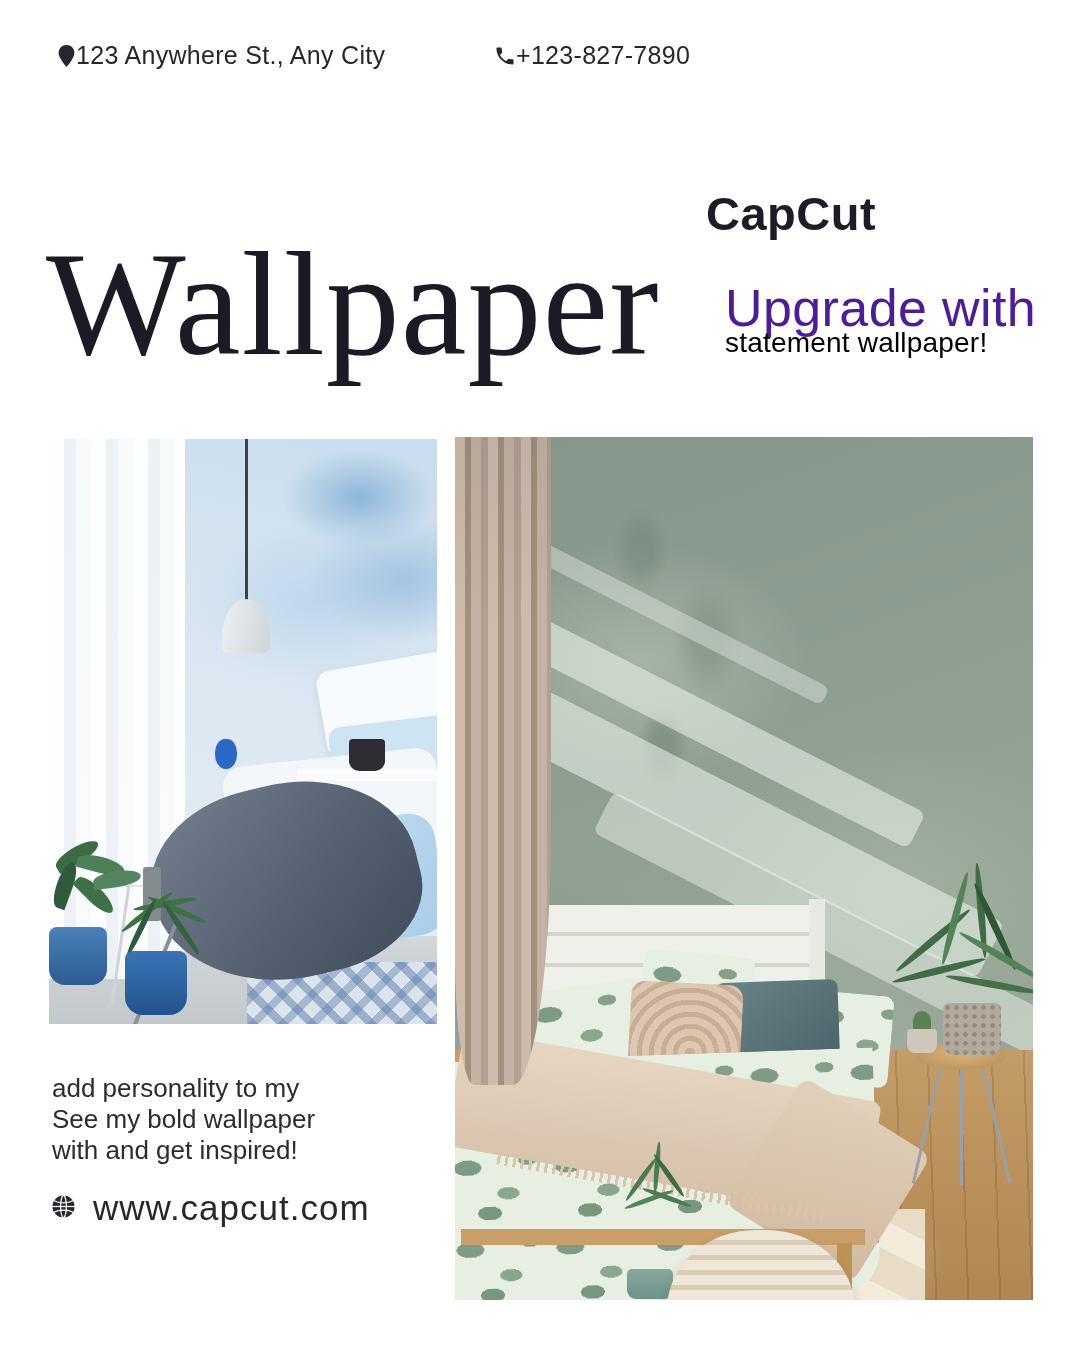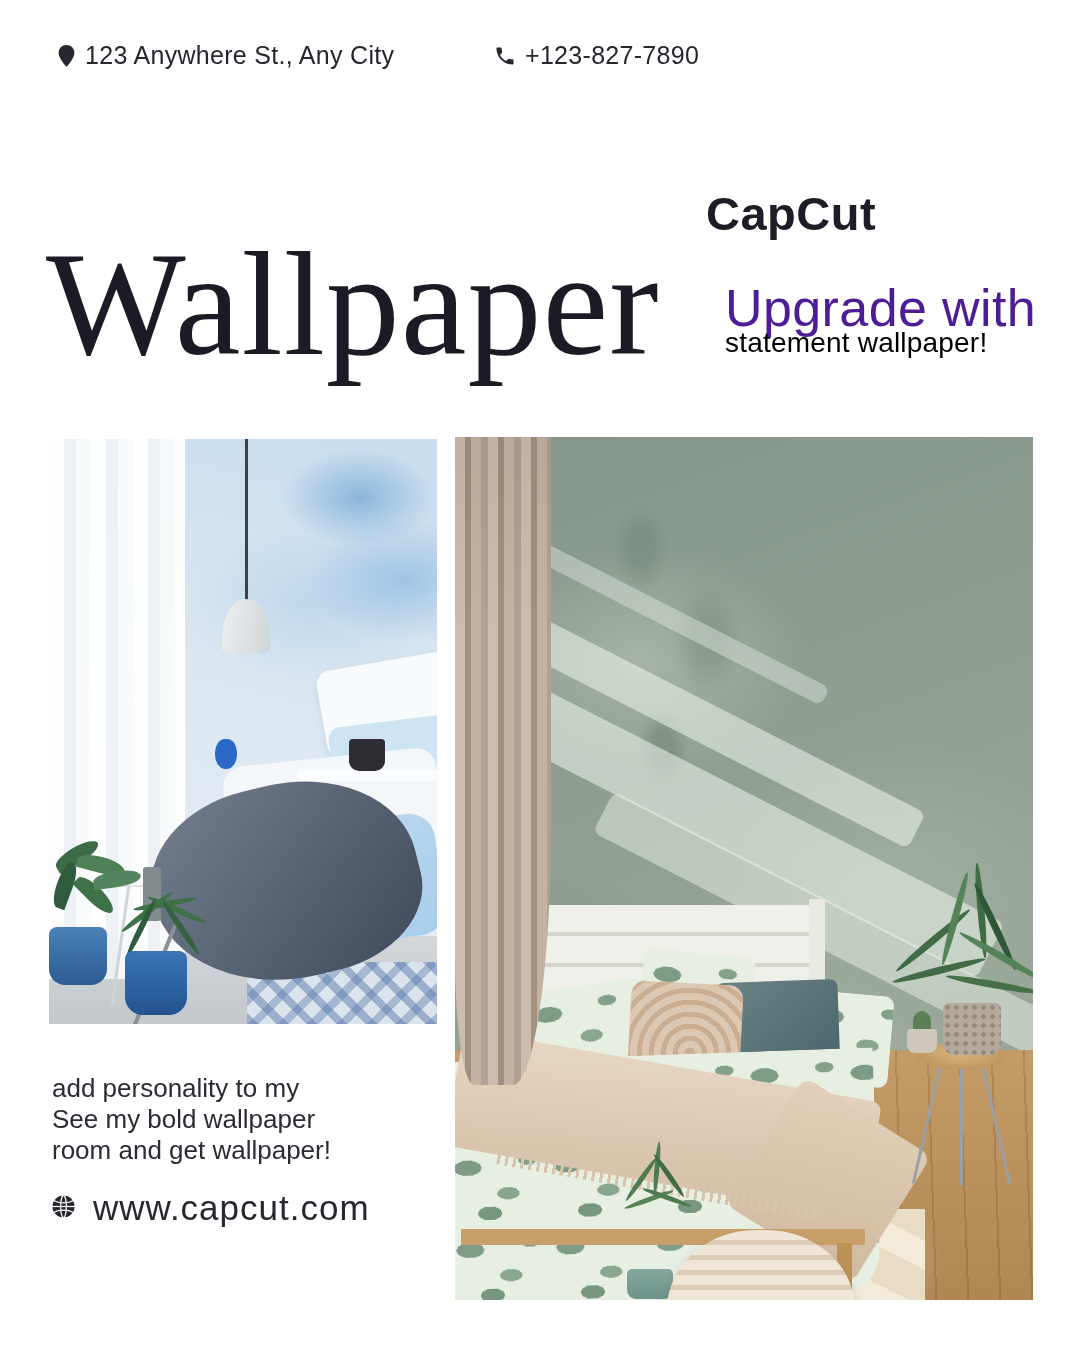--- a/index.html
+++ b/index.html
@@ -2,21 +2,21 @@
 <html><head>
 <meta charset="utf-8">
 <style>
   html,body{margin:0;padding:0;background:#e9e9e9;}
   .poster{
     position:relative;width:1080px;height:1350px;margin:0 auto;
     background:#ffffff;overflow:hidden;
     font-family:"Liberation Sans",sans-serif;color:#25252e;
   }
   
-  .contact-item{position:absolute;top:41px;display:flex;align-items:center;gap:9px;
+  .contact-item{position:absolute;top:41px;display:flex;align-items:center;gap:0;
     font-size:25px;letter-spacing:.3px;color:#26262e;}
   .contact-item.addr{left:57px;}
   .contact-item.phone{left:494px;}
   .contact-item svg{display:block;}
   
   .brand{position:absolute;left:706px;top:186px;font-size:47px;font-weight:700;
     letter-spacing:.5px;color:#1d1d27;}
   .title{position:absolute;left:46px;top:230px;margin:0;
     font-family:"Liberation Serif",serif;font-weight:400;
     font-size:148px;line-height:1;letter-spacing:1px;color:#1b1b26;}
@@ -281,21 +281,21 @@
     <div class="pr-sprig g3"></div>
     <div class="pr-sprig g4"></div>
     <div class="pr-sprig g5"></div>
     <div class="pr-spot"></div>
     <div class="pr-pouf"></div>
   </div>
 
   <div class="caption">
     <div>add personality to my</div>
     <div>See my bold wallpaper</div>
-    <div>room and get wallpaper!</div>
+    <div>with and get inspired!</div>
   </div>
 
   <div class="site">
     <span>
       <svg width="27" height="27" viewBox="0 0 24 24">
         <circle cx="12" cy="12" r="10.4" fill="#27272f"></circle>
         <g stroke="#ffffff" stroke-width="1.1" fill="none">
           <circle cx="12" cy="12" r="10.4"></circle>
           <path d="M1.6 12h20.8"></path>
           <path d="M12 1.6c3.4 3.2 3.4 17.6 0 20.8"></path>

